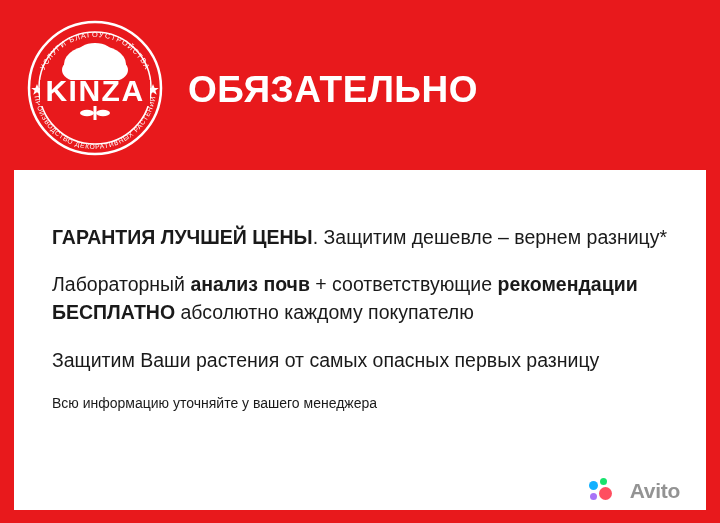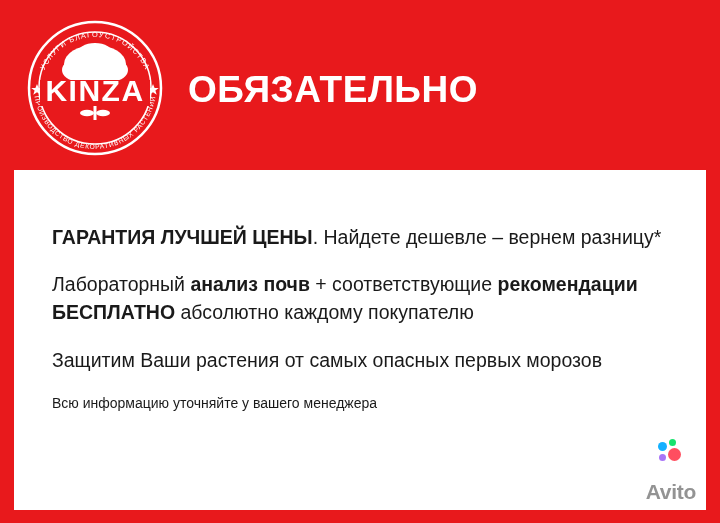--- a/index.html
+++ b/index.html
@@ -73,27 +73,26 @@
     font-size: 14px;
     margin-top: 6px;
     margin-bottom: 0;
   }
   .b {
     font-weight: bold;
   }
   
   .watermark {
     position: absolute;
-    right: 10px;
+    right: 26px;
     bottom: 6px;
     display: flex;
     align-items: center;
     gap: 15px;
     opacity: 0.92;
-    flex-direction: column;
   }
   .wm-dots {
     position: relative;
     width: 26px;
     height: 26px;
     flex: 0 0 26px;
   }
   .wm-dots span {
     position: absolute;
     border-radius: 50%;
@@ -160,29 +159,29 @@
     </div>
 
     <div class="headline">
       <span class="line">ОБЯЗАТЕЛЬНО</span>
     </div>
   </div>
 
   <div class="panel">
 
     <p class="item">
-      <span class="b">ГАРАНТИЯ ЛУЧШЕЙ ЦЕНЫ</span><span>. Найдете дешевле – вернем разницу*</span>
+      <span class="b">ГАРАНТИЯ ЛУЧШЕЙ ЦЕНЫ</span><span>. Защитим дешевле – вернем разницу*</span>
     </p>
 
     <p class="item">
       <span>Лабораторный </span><span class="b">анализ почв</span><span> + соответствующие </span><span class="b">рекомендации БЕСПЛАТНО</span><span> абсолютно каждому покупателю</span>
     </p>
 
     <p class="item">
-      <span>Защитим Ваши растения от самых опасных первых морозов</span>
+      <span>Защитим Ваши растения от самых опасных первых разницу</span>
     </p>
 
 
     <p class="item small">Всю информацию уточняйте у вашего менеджера</p>
 
     <div class="watermark">
       <span class="wm-dots">
         <span class="d1"></span>
         <span class="d2"></span>
         <span class="d3"></span>

